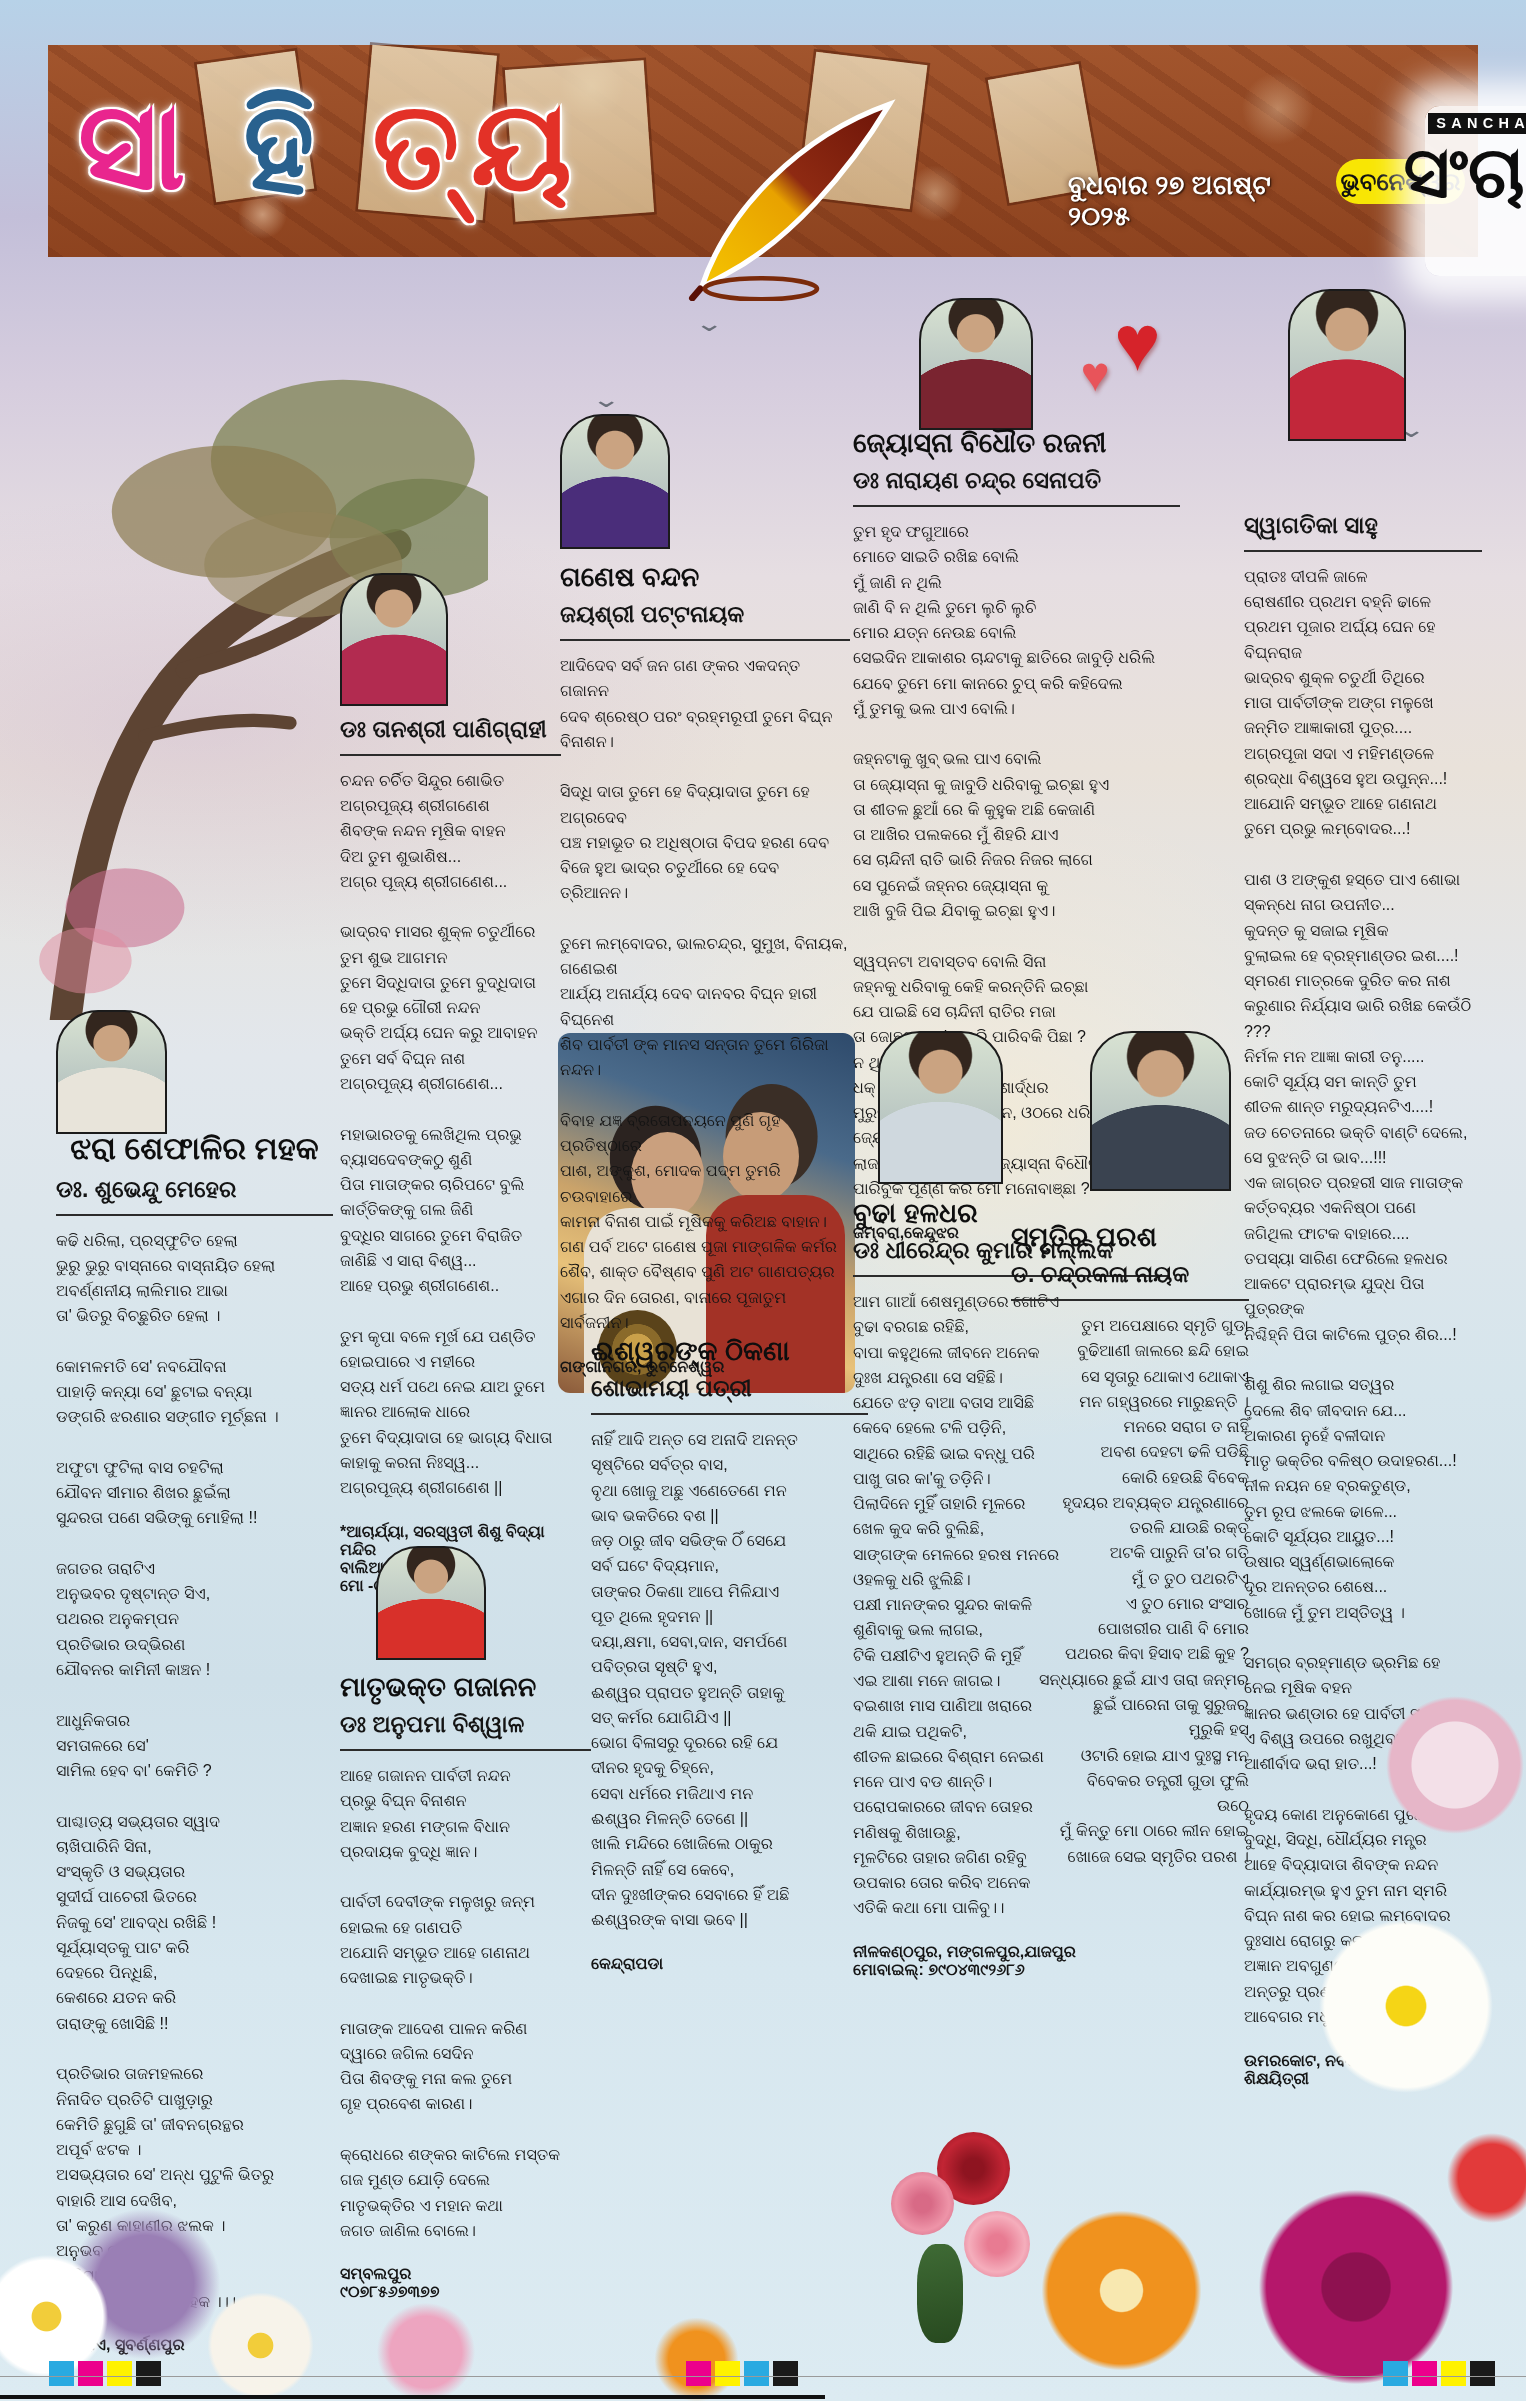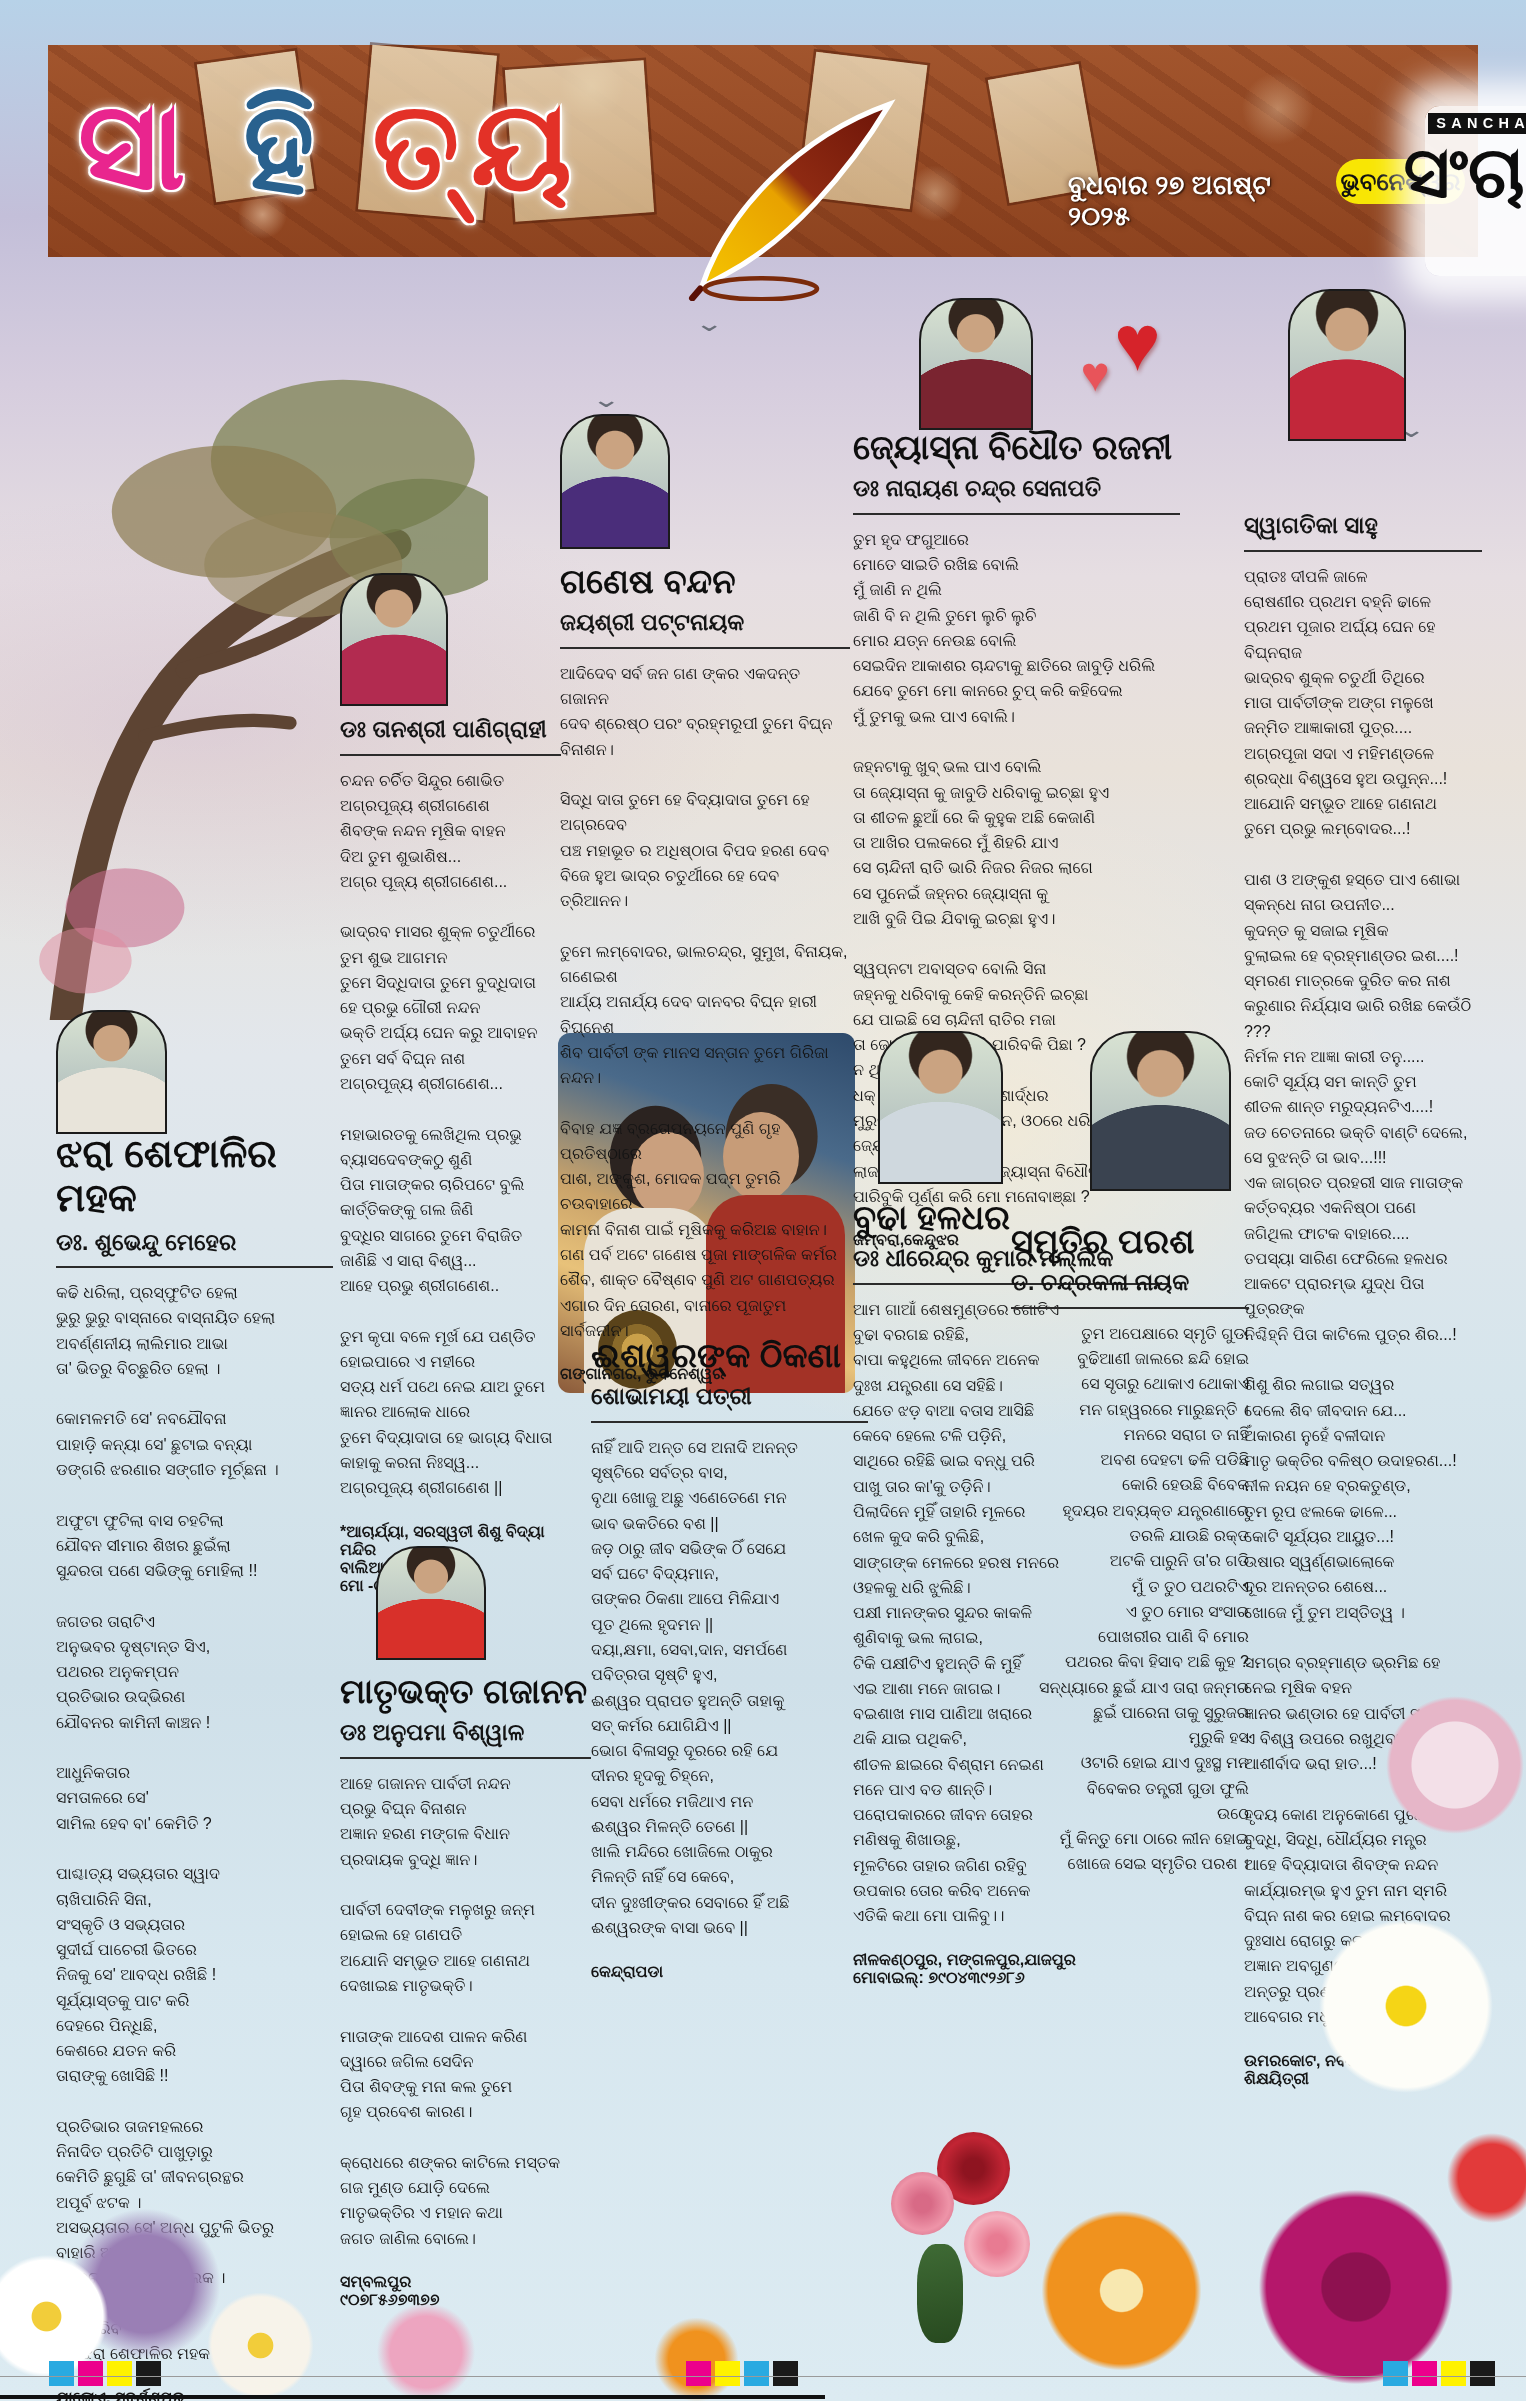--- a/index.html
+++ b/index.html
@@ -48,21 +48,21 @@
   .rose{position:absolute;border-radius:50%;}
   .bird{position:absolute;color:#6a6f7a;font-size:22.4px;transform:scaleX(1.6);}
   
   .photo{position:absolute;border:2px solid #1b1b1b;border-radius:42px 42px 0 0;overflow:hidden;
       background:
        radial-gradient(circle at 50% 26%, #caa381 0 17%, rgba(0,0,0,0) 18%),
        radial-gradient(circle at 50% 15%, #33261e 0 22%, rgba(0,0,0,0) 23%),
        radial-gradient(ellipse 70% 42% at 50% 88%, var(--cloth,#8a3b4e) 0 99%, rgba(0,0,0,0) 100%),
        linear-gradient(180deg,#d8e2d2 0%,#b9c6c2 60%,#a7b4b4 100%);}
   .poem{position:absolute;color:#141414;}
-  .p-title{font-weight:800;font-size:34px;line-height:1.12;color:#0e0e0e;}
+  .p-title{font-weight:800;font-size:27px;line-height:1.12;color:#0e0e0e;}
   .p-author{font-weight:700;font-size:23px;margin-top:9.2px;padding-bottom:10.6px;border-bottom:2px solid #2b2b2b;}
   .p-body{font-size:16px;line-height:1.58;margin-top:12px;white-space:pre-line;}
   .p-sig{font-size:16px;font-weight:700;margin-top:22.4px;white-space:pre-line;}
   .center .p-body,.center .p-sig{text-align:right;}
   
   .regmarks{position:absolute;top:2361px;height:26.4px;display:flex;gap:4px;}
   .chip{width:25px;height:25px;}
   .footline{position:absolute;left:0px;top:2376px;width:1526px;height:1.3px;background:#9a9a9a;}
   .footbar{position:absolute;left:0px;top:2395px;width:825px;height:4px;background:#111;}
 </style>
@@ -281,21 +281,21 @@
 ବିଘ୍ନ ନାଶ କର ହୋଇ  ଲମ୍ବୋଦର
 ଦୁଃସାଧ ରୋଗରୁ କର ମୁକ୍ତି
 ଅଜ୍ଞାନ ଅବଗୁଣକୁ ଅଣଦେଖା କର
 ଅନ୍ତରୁ ପ୍ରଣତି ଢାଳେ ହେ....
 ଆବେଗର ମଧୁର ସ୍ୱରେ...!!!</div>
     <div class="p-sig">ଉମରକୋଟ, ନବରଙ୍ଗପୁର, ଶିକ୍ଷୟିତ୍ରୀ</div>
   </div>
 
   <div class="photo" style="left:56px;top:1010px;width:107px;height:120px;--cloth:#e8e4da;"></div>
   <div class="poem" style="left:56px;top:1132px;width:277px;">
-    <div class="p-title" style="font-size:39px;">ଝରା ଶେଫାଳିର ମହକ</div>
+    <div class="p-title" style="font-size:31px;text-align:center;">ଝରା ଶେଫାଳିର ମହକ</div>
     <div class="p-author">ଡଃ. ଶୁଭେନ୍ଦୁ ମେହେର</div>
     <div class="p-body">କଢି ଧରିଲା, ପ୍ରସ୍ଫୁଟିତ ହେଲା
 ଭୁରୁ ଭୁରୁ ବାସ୍ନାରେ ବାସ୍ନାୟିତ ହେଲା
 ଅବର୍ଣ୍ଣନୀୟ ଲାଲିମାର ଆଭା
 ତା' ଭିତରୁ ବିଚ୍ଛୁରିତ ହେଲା ।
 
 କୋମଳମତି ସେ' ନବଯୌବନା
 ପାହାଡ଼ି କନ୍ୟା ସେ' ଛୁଟାଇ ବନ୍ୟା
 ଡଙ୍ଗରି ଝରଣାର ସଙ୍ଗୀତ ମୂର୍ଚ୍ଛନା ।
 

